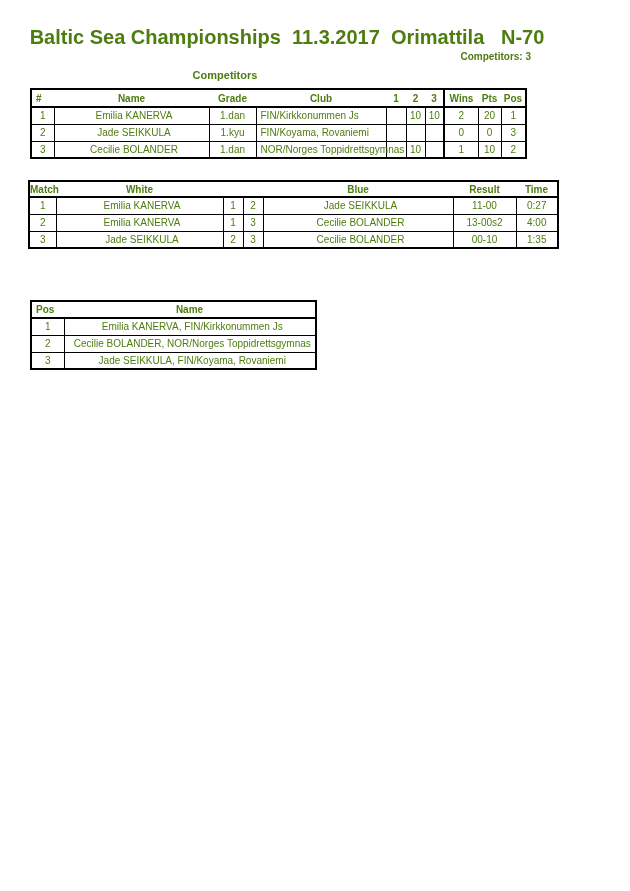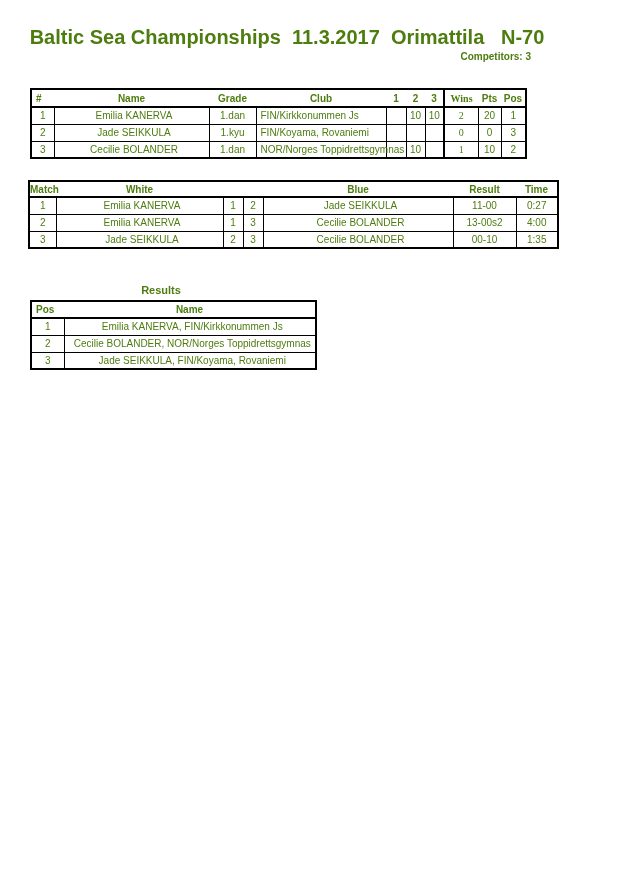--- a/index.html
+++ b/index.html
@@ -33,21 +33,21 @@
     font-weight:bold; padding:0; border:0; border-bottom:2px solid #000;
     white-space:nowrap; overflow:visible; text-align:center; font-size:10px;
   }
   table.tbl td {
     padding:0; border:1px solid #000;
     white-space:nowrap; overflow:visible; text-align:center;
     vertical-align:middle;
   }
   .l  { text-align:left; padding-left:5px !important; }
   .lh { text-align:left !important; padding-left:4px !important; }
-  .thickl { border-left:2px solid #000 !important;font-family:Liberation Serif, serif; }
+  .thickl { border-left:2px solid #000 !important; }
 
   #competitors-table { left:30px; top:88px;  width:495px; }
   #competitors-table thead tr { height:18px; }
   #competitors-table tbody tr { height:17px; }
 
   #matches-table { left:28px; top:180px; width:529px; }
   #matches-table thead tr { height:16px; }
   #matches-table tbody tr { height:17px; }
 
   #results-table { left:30px; top:300px; width:285px; }
@@ -55,20 +55,21 @@
   #results-table tbody tr { height:17px; }
 </style>
 </head>
 <body>
 
 <div class="page">
 
   <div class="main-title">Baltic Sea Championships  11.3.2017  Orimattila   N-70</div>
   <div class="comp-count">Competitors: 3</div>
 
+  <div class="sec-title t-competitors">Competitors</div>
   <table class="tbl" id="competitors-table">
     <colgroup>
       <col style="width:23px">
         <col style="width:155px">
         <col style="width:47px">
         <col style="width:130px">
       <col style="width:20px">
         <col style="width:19px">
         <col style="width:19px">
       <col style="width:34px">
@@ -174,21 +175,20 @@
         <td class="l">Jade SEIKKULA</td>
         <td>2</td>
         <td>3</td>
         <td class="l">Cecilie BOLANDER</td>
         <td>00-10</td>
         <td>1:35</td>
       </tr>
     </tbody>
   </table>
 
-  <div class="sec-title t-results">Results</div>
   <table class="tbl" id="results-table">
     <colgroup>
       <col style="width:33px">
         <col style="width:252px">
     </colgroup>
     <thead>
       <tr>
         <th class="lh">Pos</th>
         <th>Name</th>
       </tr>

